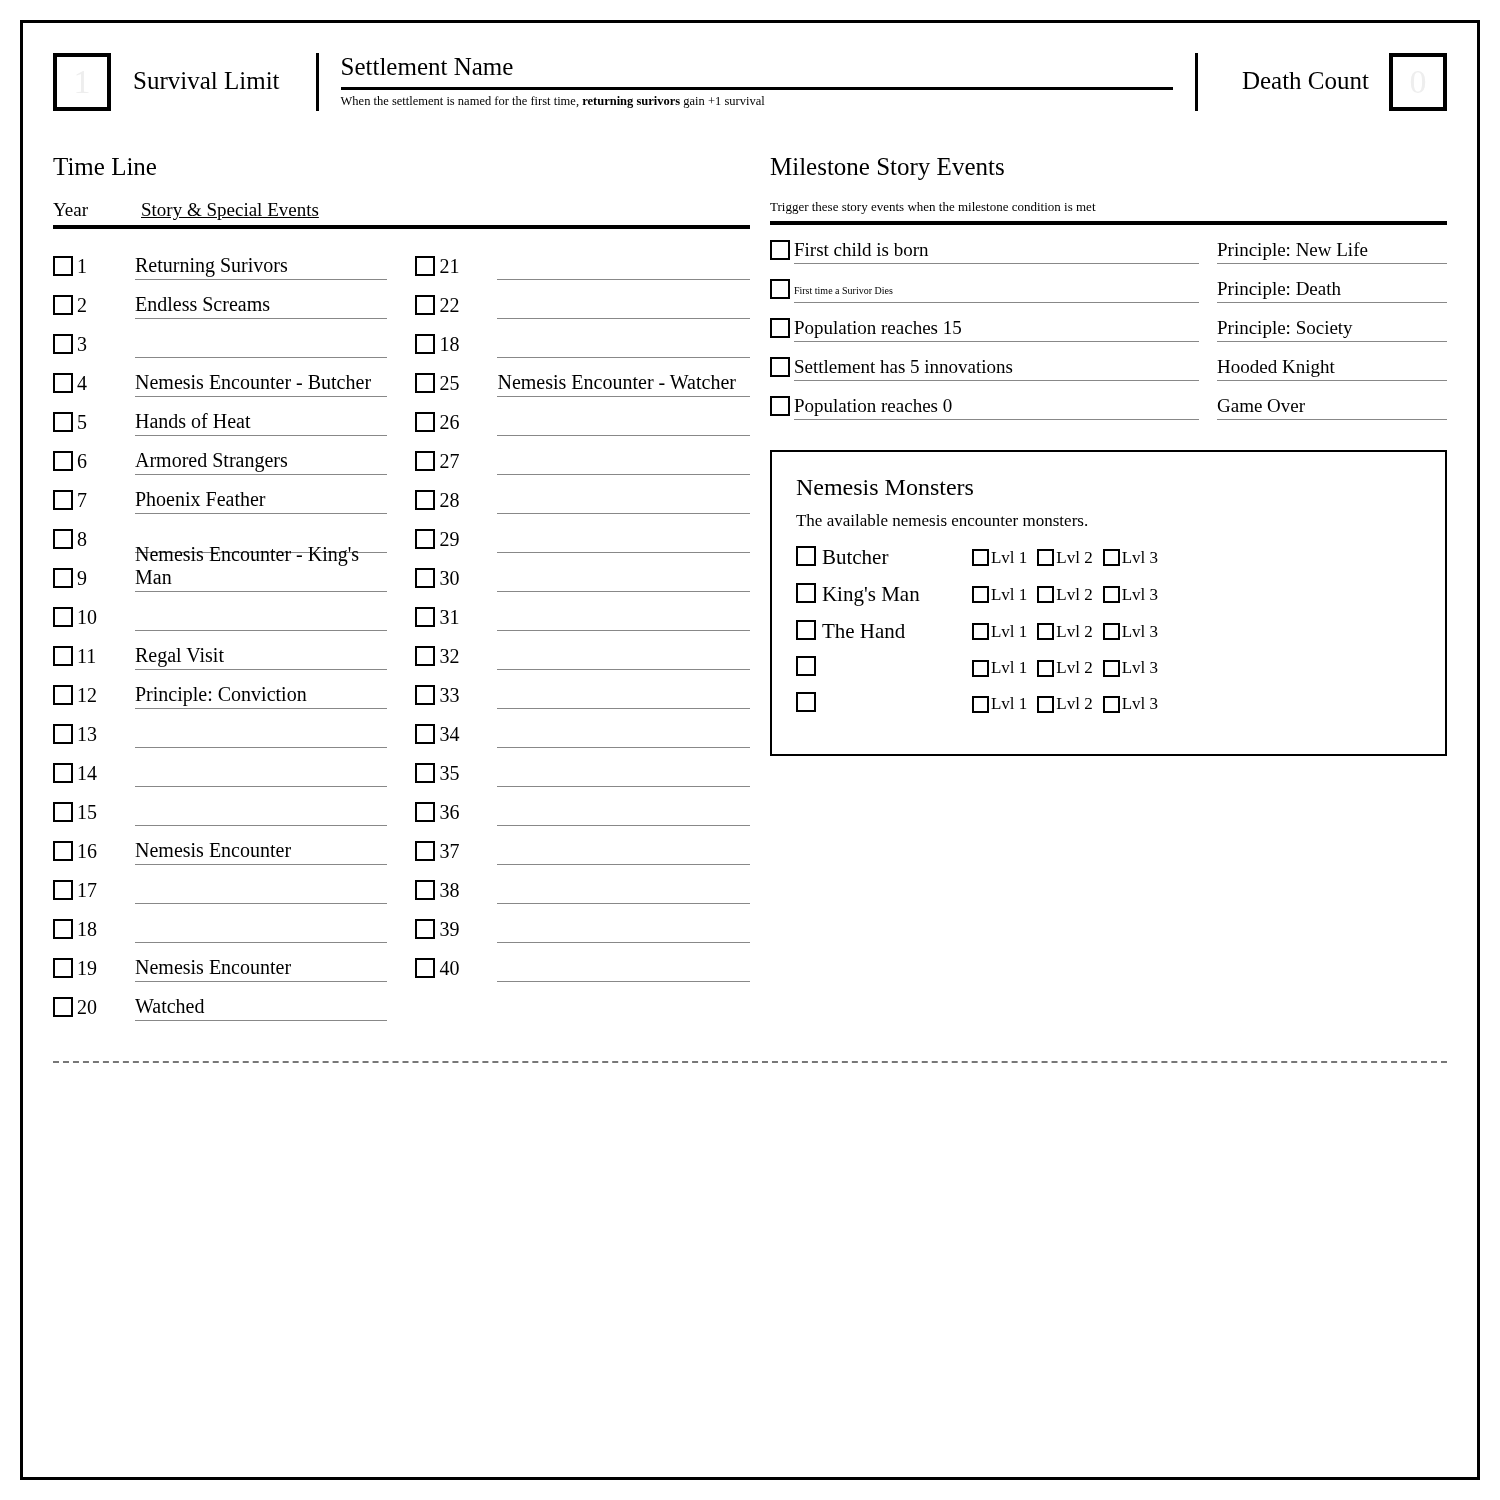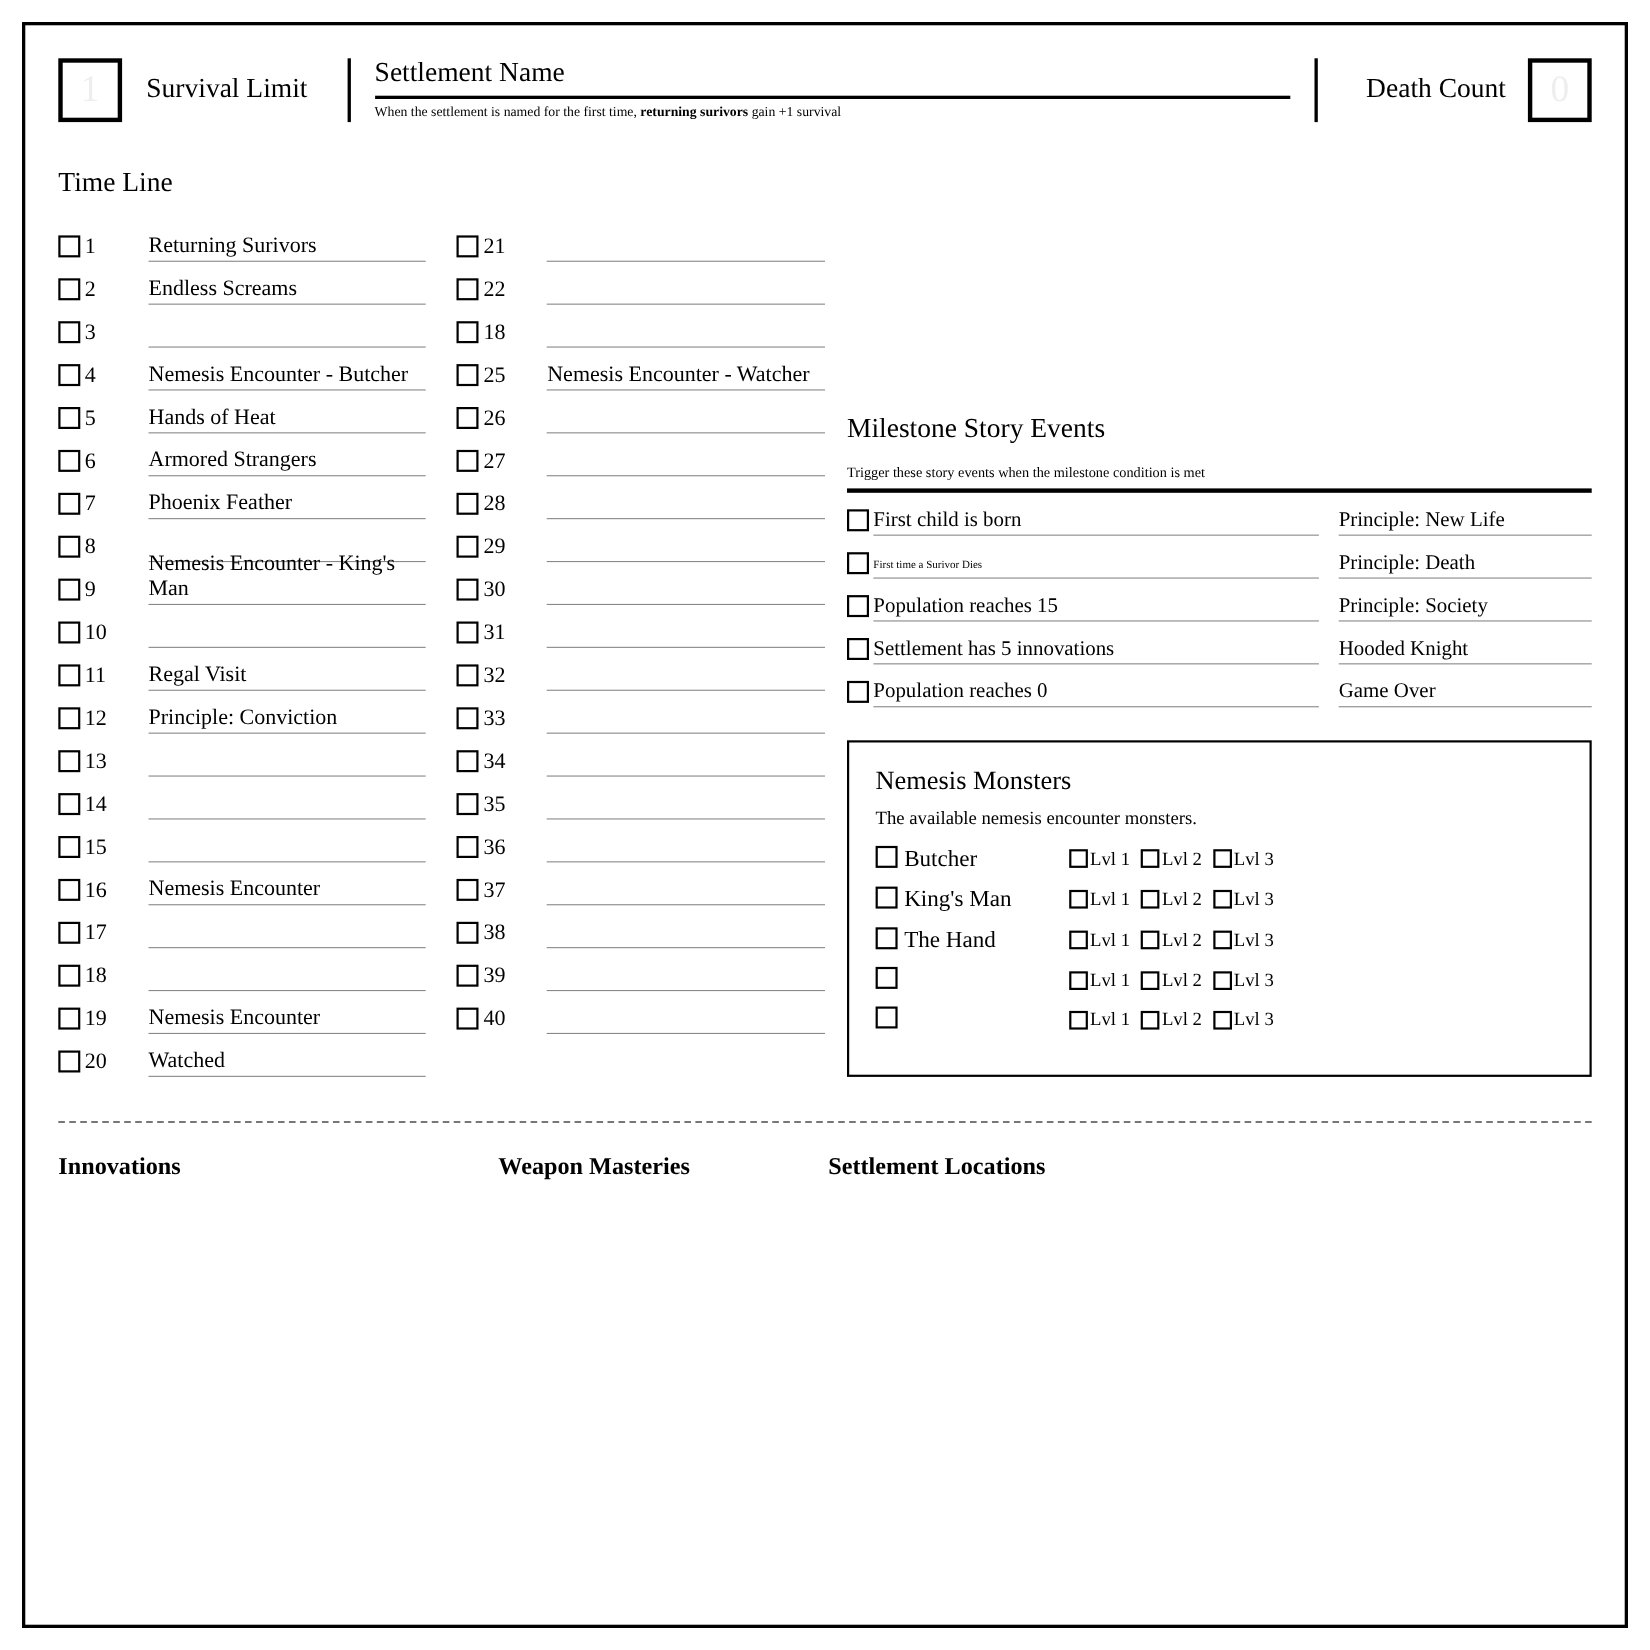--- a/index.html
+++ b/index.html
@@ -27,21 +27,21 @@
   }
   .sl-label { font-size: 25px; margin: 14px 22px 0 22px; }
   .vdiv { width: 3px; height: 58px; background: #000; margin: 0 14px; }
   .settlement-block { flex: 1; padding: 0 8px; }
   .settlement-label { font-size: 25px; border-bottom: 3px solid #000; padding-bottom: 6px; }
   .settlement-note  { font-size: 12.5px; margin-top: 4px; }
   .dc-label { font-size: 25px; margin: 14px 20px 0 30px; }
 
   
   .sec-title { font-size: 25px; margin: 42px 0 18px 0; }
-  .body-row { display: flex; align-items: flex-end; }
+  .body-row { display: flex; align-items: flex-start; }
   .col-left  { width: 700px; }
   .col-right { width: 680px; margin-left: 20px; }
 
   
   .tl-head { display: flex; border-bottom: 4px solid #000; padding-bottom: 4px; }
   .tl-head .yr { width: 88px; font-size: 19px; }
   .tl-head .ev { font-size: 19px; text-decoration: underline; }
 
   .tl-cols { display: flex; gap: 28px; margin-top: 12px; }
   .tl-col  { flex: 1; }
@@ -112,20 +112,24 @@
 
     <div class="vdiv"></div>
     <div class="dc-label">Death Count</div>
     <div class="big-box">0</div>
   </div>
 
   <div class="body-row">
 
     <div class="col-left">
       <div class="sec-title">Time Line</div>
+      <div class="tl-head">
+        <div class="yr">Year</div>
+        <div class="ev">Story &amp; Special Events</div>
+      </div>
       <div class="tl-cols">
         <div class="tl-col" id="tl-col-1">
             <div class="tl-row">
               <div class="chk"></div>
               <div class="tl-yr">1</div>
               <div class="tl-ev">Returning Surivors</div>
             </div>
             <div class="tl-row">
               <div class="chk"></div>
               <div class="tl-yr">2</div>
@@ -438,19 +442,14 @@
               </div>
             </div>
           </div>
       </div>
     </div>
 
   </div>
 
   <hr class="dashed">
 
-  <div class="bottom-heads">
-    <div class="bh1">Innovations</div>
-    <div class="bh2">Weapon Masteries</div>
-    <div class="bh3">Settlement Locations</div>
-  </div>
 
 </div>
 
 </body></html>

